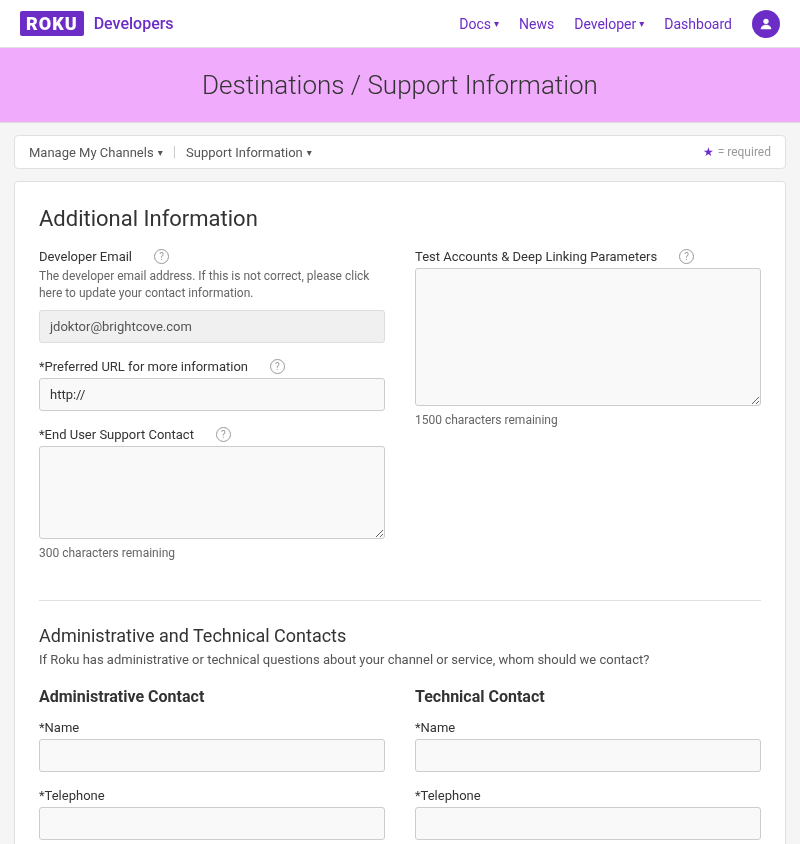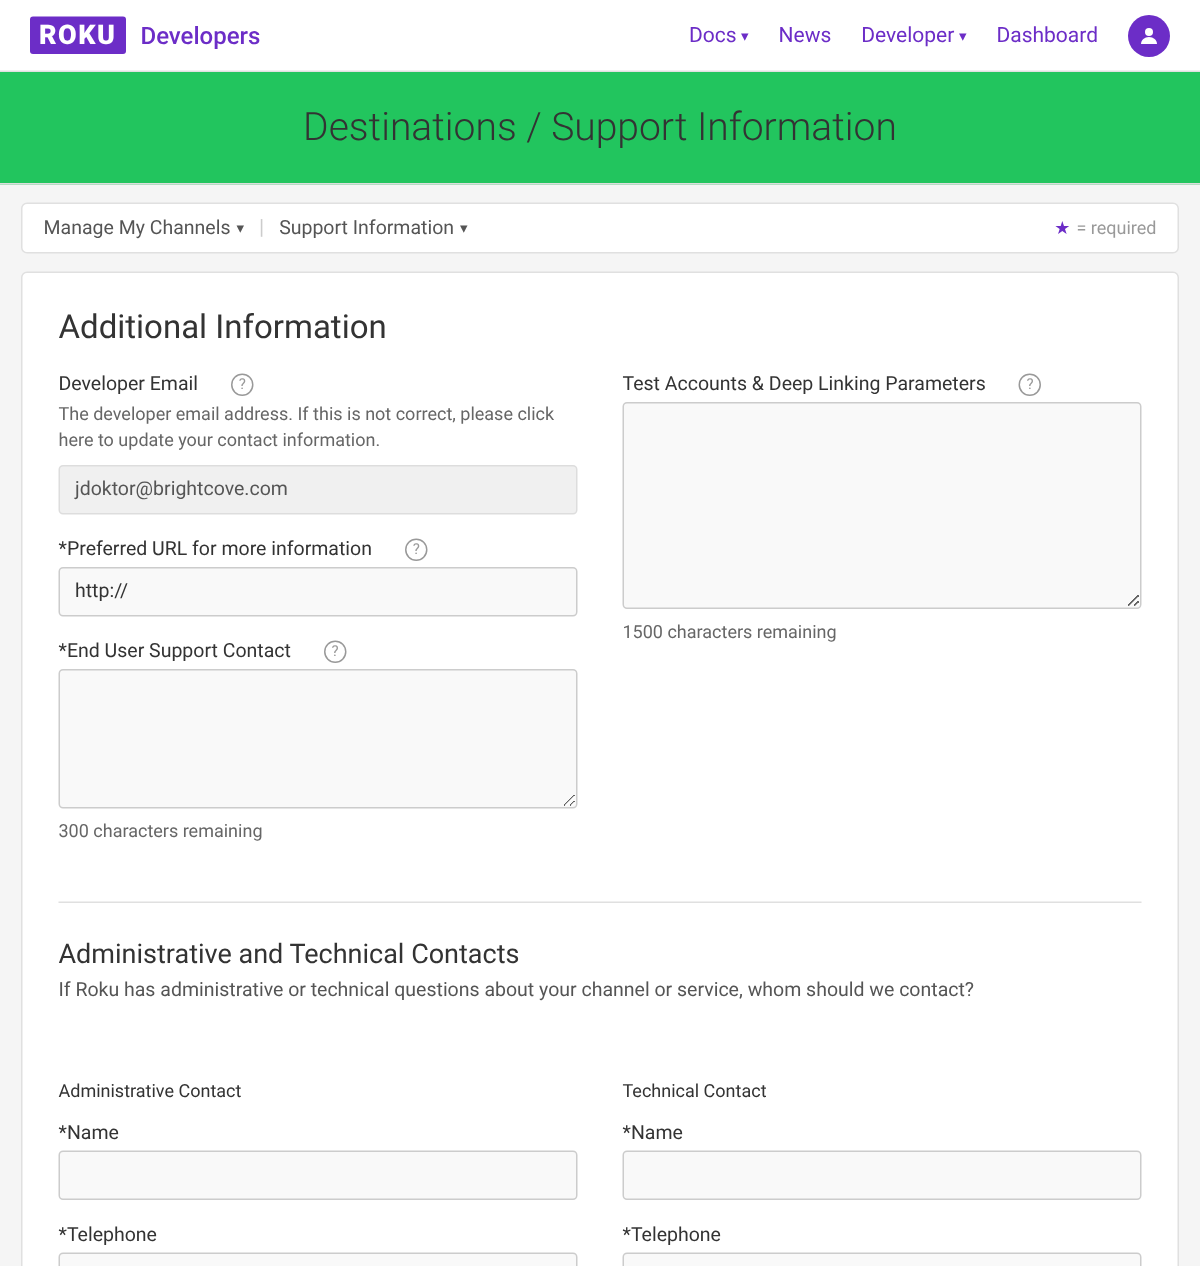--- a/index.html
+++ b/index.html
@@ -9,21 +9,21 @@
     .nav { background: #fff; border-bottom: 1px solid #e0e0e0; display: flex; align-items: center; padding: 0 20px; height: 48px; }
     .nav-logo { display: flex; align-items: center; gap: 10px; }
     .nav-logo-roku { background: #6c2dc7; color: white; font-weight: 900; font-size: 18px; padding: 2px 6px; border-radius: 2px; letter-spacing: 1px; }
     .nav-logo-text { color: #6c2dc7; font-weight: 500; font-size: 16px; }
     .nav-links { margin-left: auto; display: flex; align-items: center; gap: 20px; }
     .nav-link { color: #6c2dc7; font-size: 14px; cursor: pointer; display: flex; align-items: center; gap: 3px; text-decoration: none; }
     .nav-link .chevron { font-size: 10px; }
     .nav-avatar { width: 28px; height: 28px; background: #6c2dc7; border-radius: 50%; display: flex; align-items: center; justify-content: center; color: white; font-size: 14px; cursor: pointer; }
 
     
-    .page-header { background: #22c55e; text-align: center; padding: 22px 20px; border-bottom: 1px solid #ddd; }
+    .page-header { background: #f0abfc; text-align: center; padding: 22px 20px; border-bottom: 1px solid #ddd; }
     .page-header h1 { font-size: 26px; font-weight: 300; color: #333; }
 
     
     .breadcrumb-bar { background: #fff; border: 1px solid #e0e0e0; margin: 12px 14px; border-radius: 4px; display: flex; padding: 8px 14px; }
     .breadcrumb-item { color: #555; font-size: 13px; cursor: pointer; display: flex; align-items: center; gap: 4px; }
     .breadcrumb-item .chevron { font-size: 10px; }
     .breadcrumb-sep { margin: 0 10px; color: #ccc; }
     .breadcrumb-required { margin-left: auto; color: #999; font-size: 12px; display: flex; align-items: center; gap: 4px; }
 
     
@@ -63,21 +63,21 @@
     .field-group { margin-bottom: 16px; }
 
     .divider { border: none; border-top: 1px solid #e0e0e0; margin: 24px 0; }
 
     
     .admin-heading { font-size: 18px; font-weight: 400; margin-bottom: 6px; }
     .admin-desc { font-size: 13px; color: #555; margin-bottom: 20px; }
 
     .contact-grid { display: flex; gap: 30px; }
     .contact-col { flex: 1; }
-    .contact-col-heading { font-size: 12px; font-weight: 400; margin-bottom: 14px; margin-top: 32px; }
+    .contact-col-heading { font-size: 16px; font-weight: 700; margin-bottom: 14px; }
   </style>
 </head>
 <body>
 
 <nav class="nav">
   <div class="nav-logo">
     <span class="nav-logo-roku">ROKU</span>
     <span class="nav-logo-text">Developers</span>
   </div>
   <div class="nav-links">

